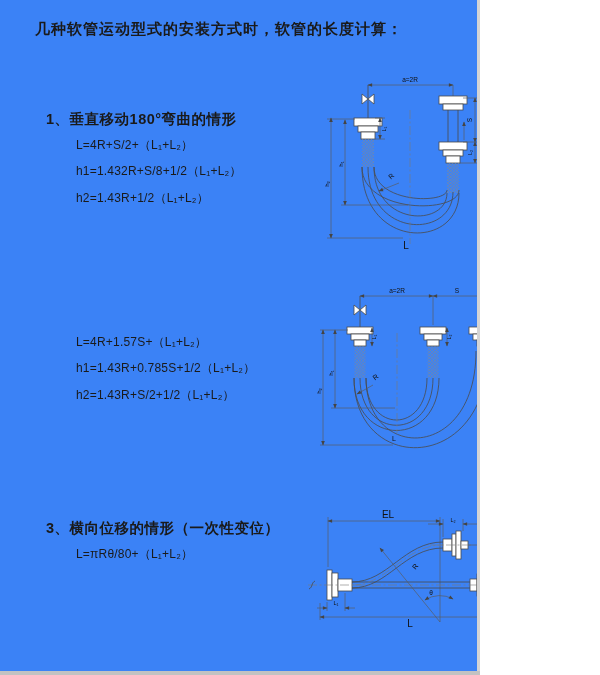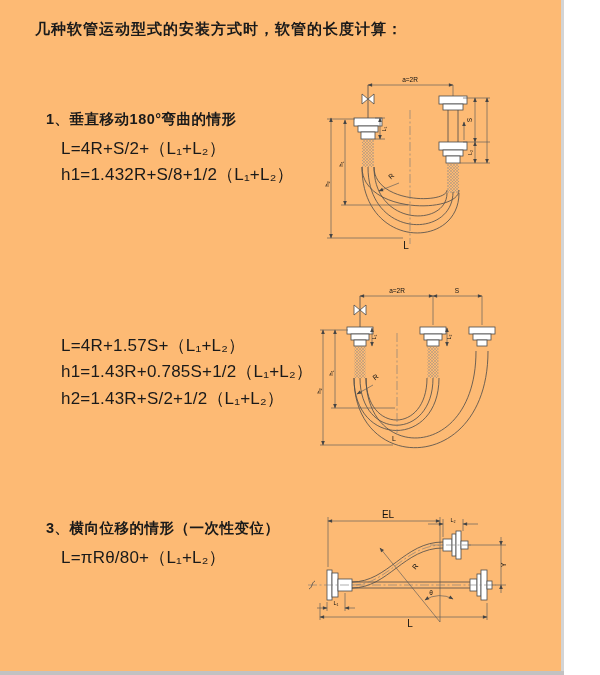--- a/index.html
+++ b/index.html
@@ -1,38 +1,39 @@
 <!DOCTYPE html>
 <html><head>
 <meta charset="utf-8">
 <style>
   html,body{margin:0;padding:0;}
-  .page{position:relative;width:564px;height:675px;background:#fdba74;overflow:hidden;
+  .page{position:relative;width:480px;height:675px;background:#3b82f6;overflow:hidden;
         font-family:"Liberation Sans",sans-serif;color:#1a1a1a;}
   .edge-r{position:absolute;right:0;top:0;width:3px;height:675px;background:#d4d4d4;}
   .edge-b{position:absolute;left:0;bottom:0;width:600px;height:4px;background:#c2c2c2;}
   .doc-title{position:absolute;left:35px;top:20px;font-size:15px;font-weight:bold;letter-spacing:1px;}
   .sec-head{position:absolute;left:46px;font-size:14.5px;font-weight:bold;letter-spacing:.5px;}
-  .formula{position:absolute;left:61px;font-size:17px;letter-spacing:.2px;}
+  .formula{position:absolute;left:76px;font-size:12px;letter-spacing:.2px;}
   svg{position:absolute;}
   .ln{stroke:#4a4a4a;stroke-width:.8;fill:none;}
   .fl{stroke:#4a4a4a;stroke-width:.8;fill:#ffffff;}
   .dim{stroke:#5a5a5a;stroke-width:.65;fill:none;}
   .cl{stroke:#7a7a7a;stroke-width:.6;stroke-dasharray:9 2.5 2 2.5;fill:none;}
   .tl{font-family:"Liberation Sans",sans-serif;fill:#111;}
 </style>
 </head>
 <body>
 
 <div class="page">
   <div class="doc-title">几种软管运动型式的安装方式时，软管的长度计算：</div>
 
   <div class="sec-head" style="top:110px">1、垂直移动180°弯曲的情形</div>
   <div class="formula" style="top:137px">L=4R+S/2+（L₁+L₂）</div>
   <div class="formula" style="top:163px">h1=1.432R+S/8+1/2（L₁+L₂）</div>
+  <div class="formula" style="top:190px">h2=1.43R+1/2（L₁+L₂）</div>
 
   <div class="formula" style="top:334px">L=4R+1.57S+（L₁+L₂）</div>
   <div class="formula" style="top:360px">h1=1.43R+0.785S+1/2（L₁+L₂）</div>
   <div class="formula" style="top:387px">h2=1.43R+S/2+1/2（L₁+L₂）</div>
 
   <div class="sec-head" style="top:519px">3、横向位移的情形（一次性变位）</div>
   <div class="formula" style="top:546px">L=πRθ/80+（L₁+L₂）</div>
 
   <svg style="left:313px;top:72px" width="287" height="188" viewBox="0 0 287 188">
     <defs>

